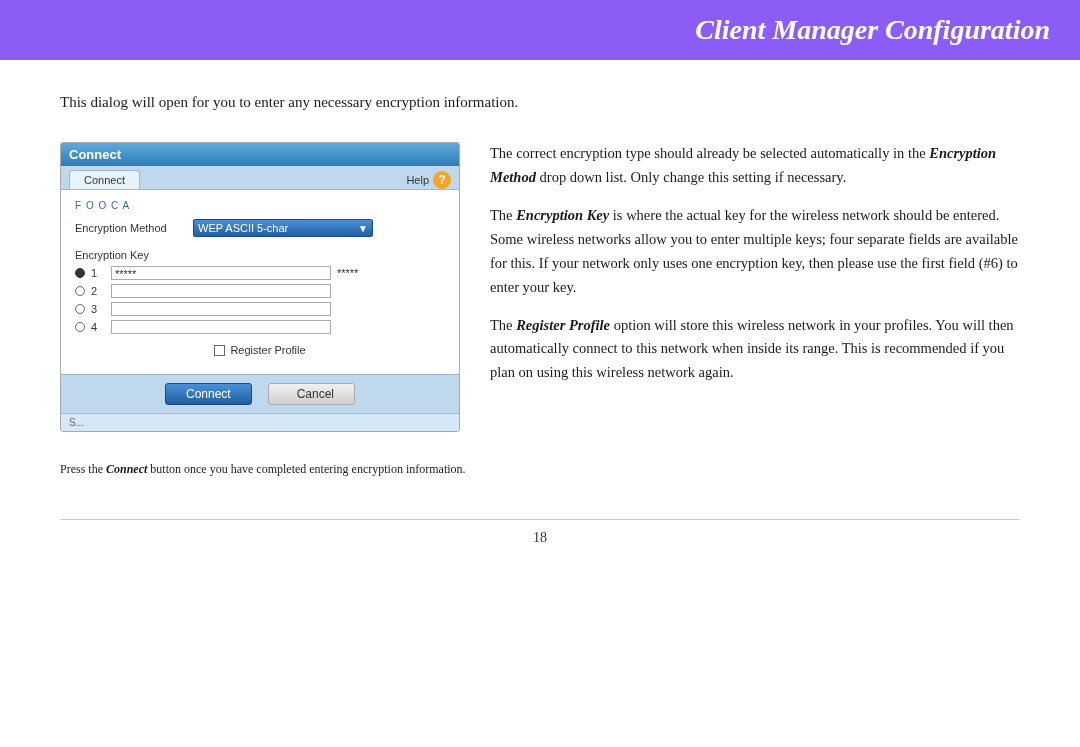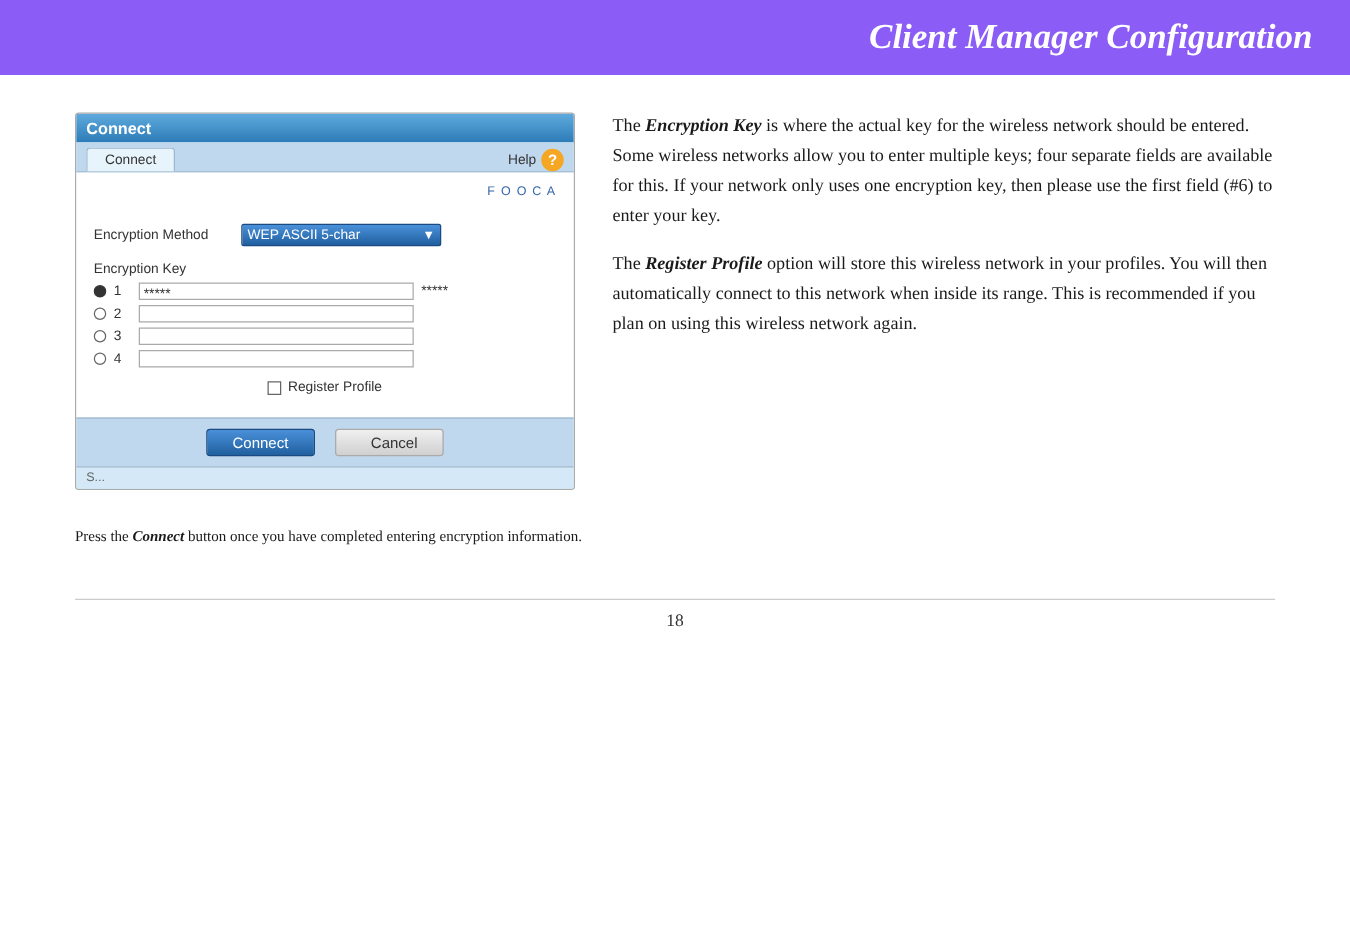--- a/index.html
+++ b/index.html
@@ -114,24 +114,24 @@
       font-size: 12px;
     }
 
     .dialog-inner {
       padding: 10px 14px;
       background: #ffffff;
       margin: 0;
     }
 
     .dialog-ssid-row {
-      text-align: right;
+      text-align: left;
       color: #3366aa;
       font-size: 10px;
-      margin-bottom: 20px;
+      margin-bottom: 8px;
       letter-spacing: 1px;
     }
 
     .dialog-field-row {
       display: flex;
       align-items: center;
       margin-bottom: 12px;
       gap: 8px;
     }
 
@@ -141,21 +141,21 @@
       width: 110px;
       flex-shrink: 0;
     }
 
     .dialog-select {
       background: linear-gradient(to bottom, #4a90d9, #2060a0);
       color: white;
       font-size: 11px;
       padding: 2px 4px;
       border: 1px solid #1a4a80;
-      width: 160px;
+      width: 180px;
       display: flex;
       align-items: center;
       justify-content: space-between;
       border-radius: 2px;
     }
 
     .dialog-select-arrow {
       font-size: 10px;
     }
 
@@ -298,20 +298,21 @@
   </style>
 </head>
 <body>
 
 <div class="header">
   <span class="header-title">Client Manager Configuration</span>
 </div>
 
 <div class="content">
 
+  <p class="intro-text">This dialog will open for you to enter any necessary encryption information.</p>
 
   <div class="middle-section">
 
     <div class="dialog-mockup">
       <div class="dialog-titlebar">
         <span>Connect</span>
       </div>
       <div class="dialog-body">
         <div class="dialog-tabs">
           <div class="dialog-tab">
@@ -363,20 +364,23 @@
         <div class="dialog-buttons">
           <button class="dialog-btn dialog-btn-connect">Connect</button>
           <button class="dialog-btn dialog-btn-cancel">Cancel</button>
         </div>
         <div class="dialog-bottom-bar">S...</div>
       </div>
     </div>
 
     <div class="right-text">
       <p>
+        <span>The correct encryption type should already be selected automatically in the </span><span class="italic-bold">Encryption Method</span><span> drop down list.  Only change this setting if necessary.</span>
+      </p>
+      <p>
         <span>The </span><span class="italic-bold">Encryption Key</span><span> is where the actual key for the wireless network should be entered.  Some wireless networks allow you to enter multiple keys; four separate fields are available for this.  If your network only uses one encryption key, then please use the first field (#6) to enter your key.</span>
       </p>
       <p>
         <span>The </span><span class="italic-bold">Register Profile</span><span> option will store this wireless network in your profiles.  You will then automatically connect to this network when inside its range.  This is recommended if you plan on using this wireless network again.</span>
       </p>
     </div>
 
   </div>
 
   <p class="bottom-text">

